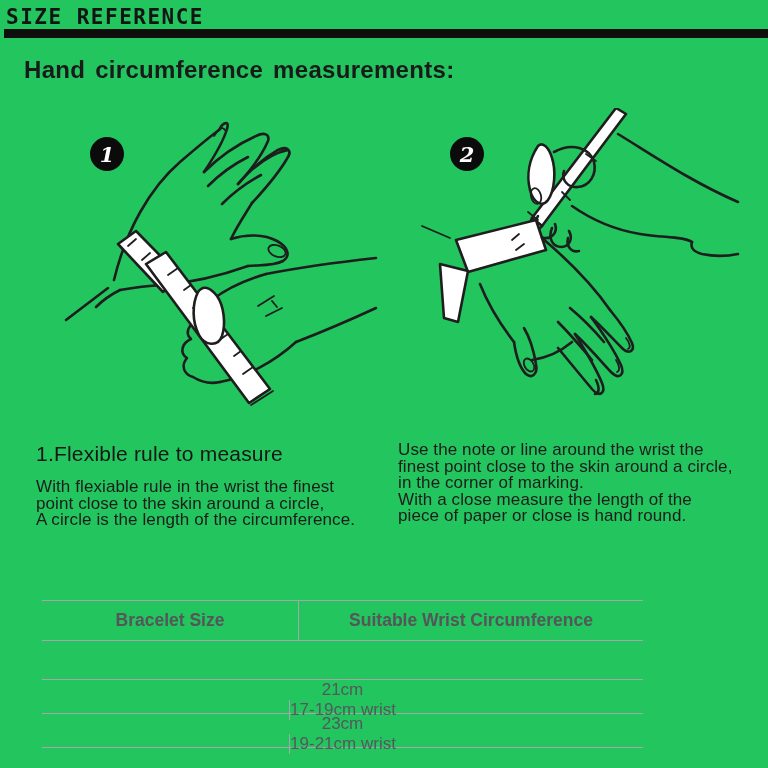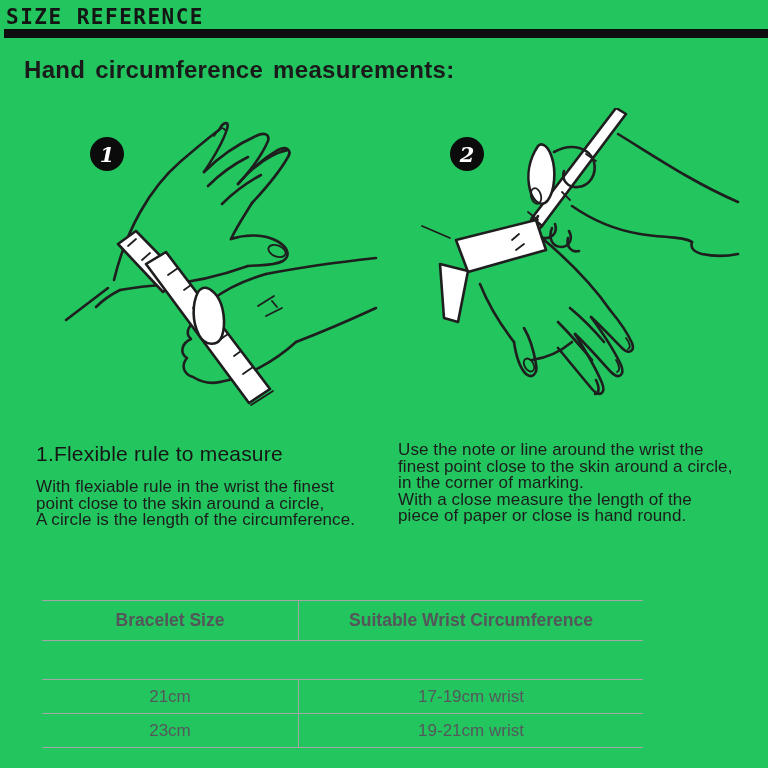--- a/index.html
+++ b/index.html
@@ -29,21 +29,21 @@
   .instr.col2{left:398px;width:356px;}
   .instr h2{margin:0 0 13px 0;font-size:21px;font-weight:400;letter-spacing:0.2px;color:#161616;white-space:nowrap;}
   .instr .line{font-size:17px;font-weight:400;line-height:16.5px;letter-spacing:0.1px;white-space:nowrap;}
   
   .size-table{position:absolute;left:42px;top:600px;width:601px;color:#55585c;
               border-top:1.5px solid #a6a6a6;border-bottom:1.5px solid #a6a6a6;}
   .t-row{display:flex;align-items:center;}
   .t-row:not(:last-child){border-bottom:1.5px solid #a6a6a6;}
   .t-row.hdr{height:39px;}
   .t-row.r1{height:38px;}
-  .t-row.r2,.t-row.r3{height:33px;}
+  .t-row.r2,.t-row.r3{height:33px;flex-direction:column;}
   .t-cell{display:flex;align-items:center;justify-content:center;font-size:17px;height:100%;box-sizing:border-box;}
   .t-c1{width:256px;}
   .t-c2{flex:1;border-left:1.5px solid #a6a6a6;}
   .t-row.hdr .t-cell{font-size:17.5px;color:#54565a;font-weight:bold;}
 </style>
 </head>
 <body>
 
 <div class="page">
 

